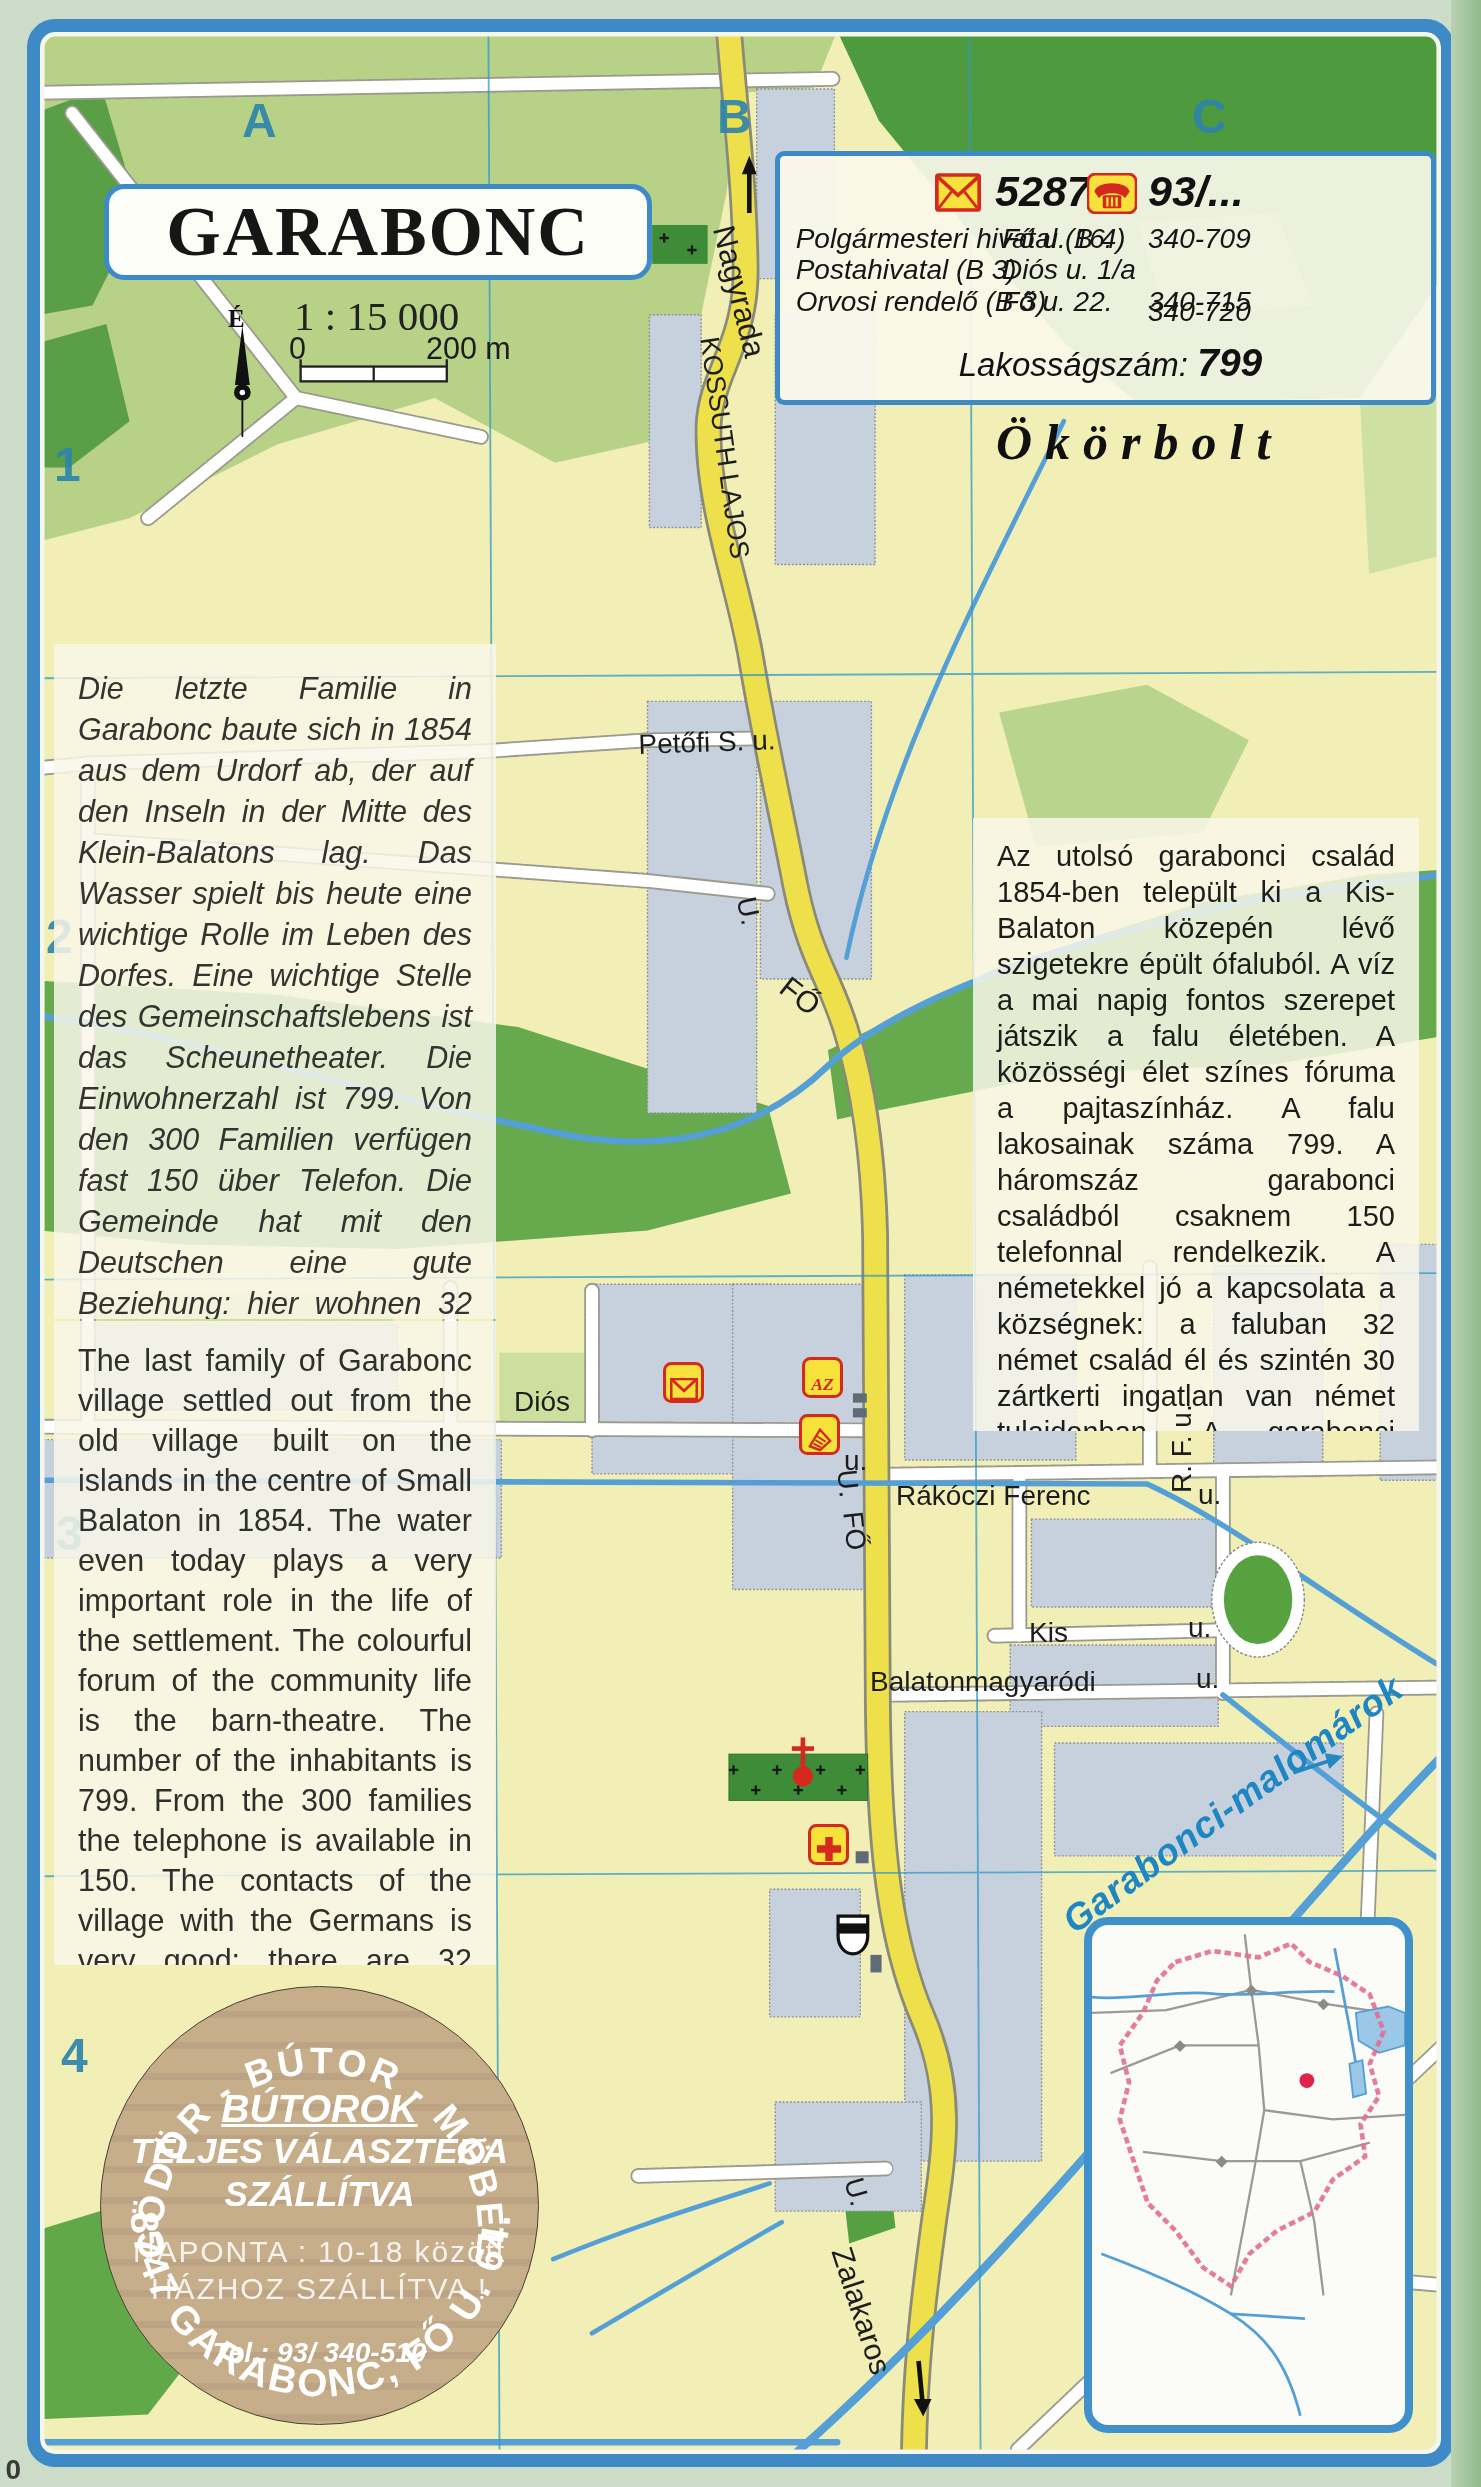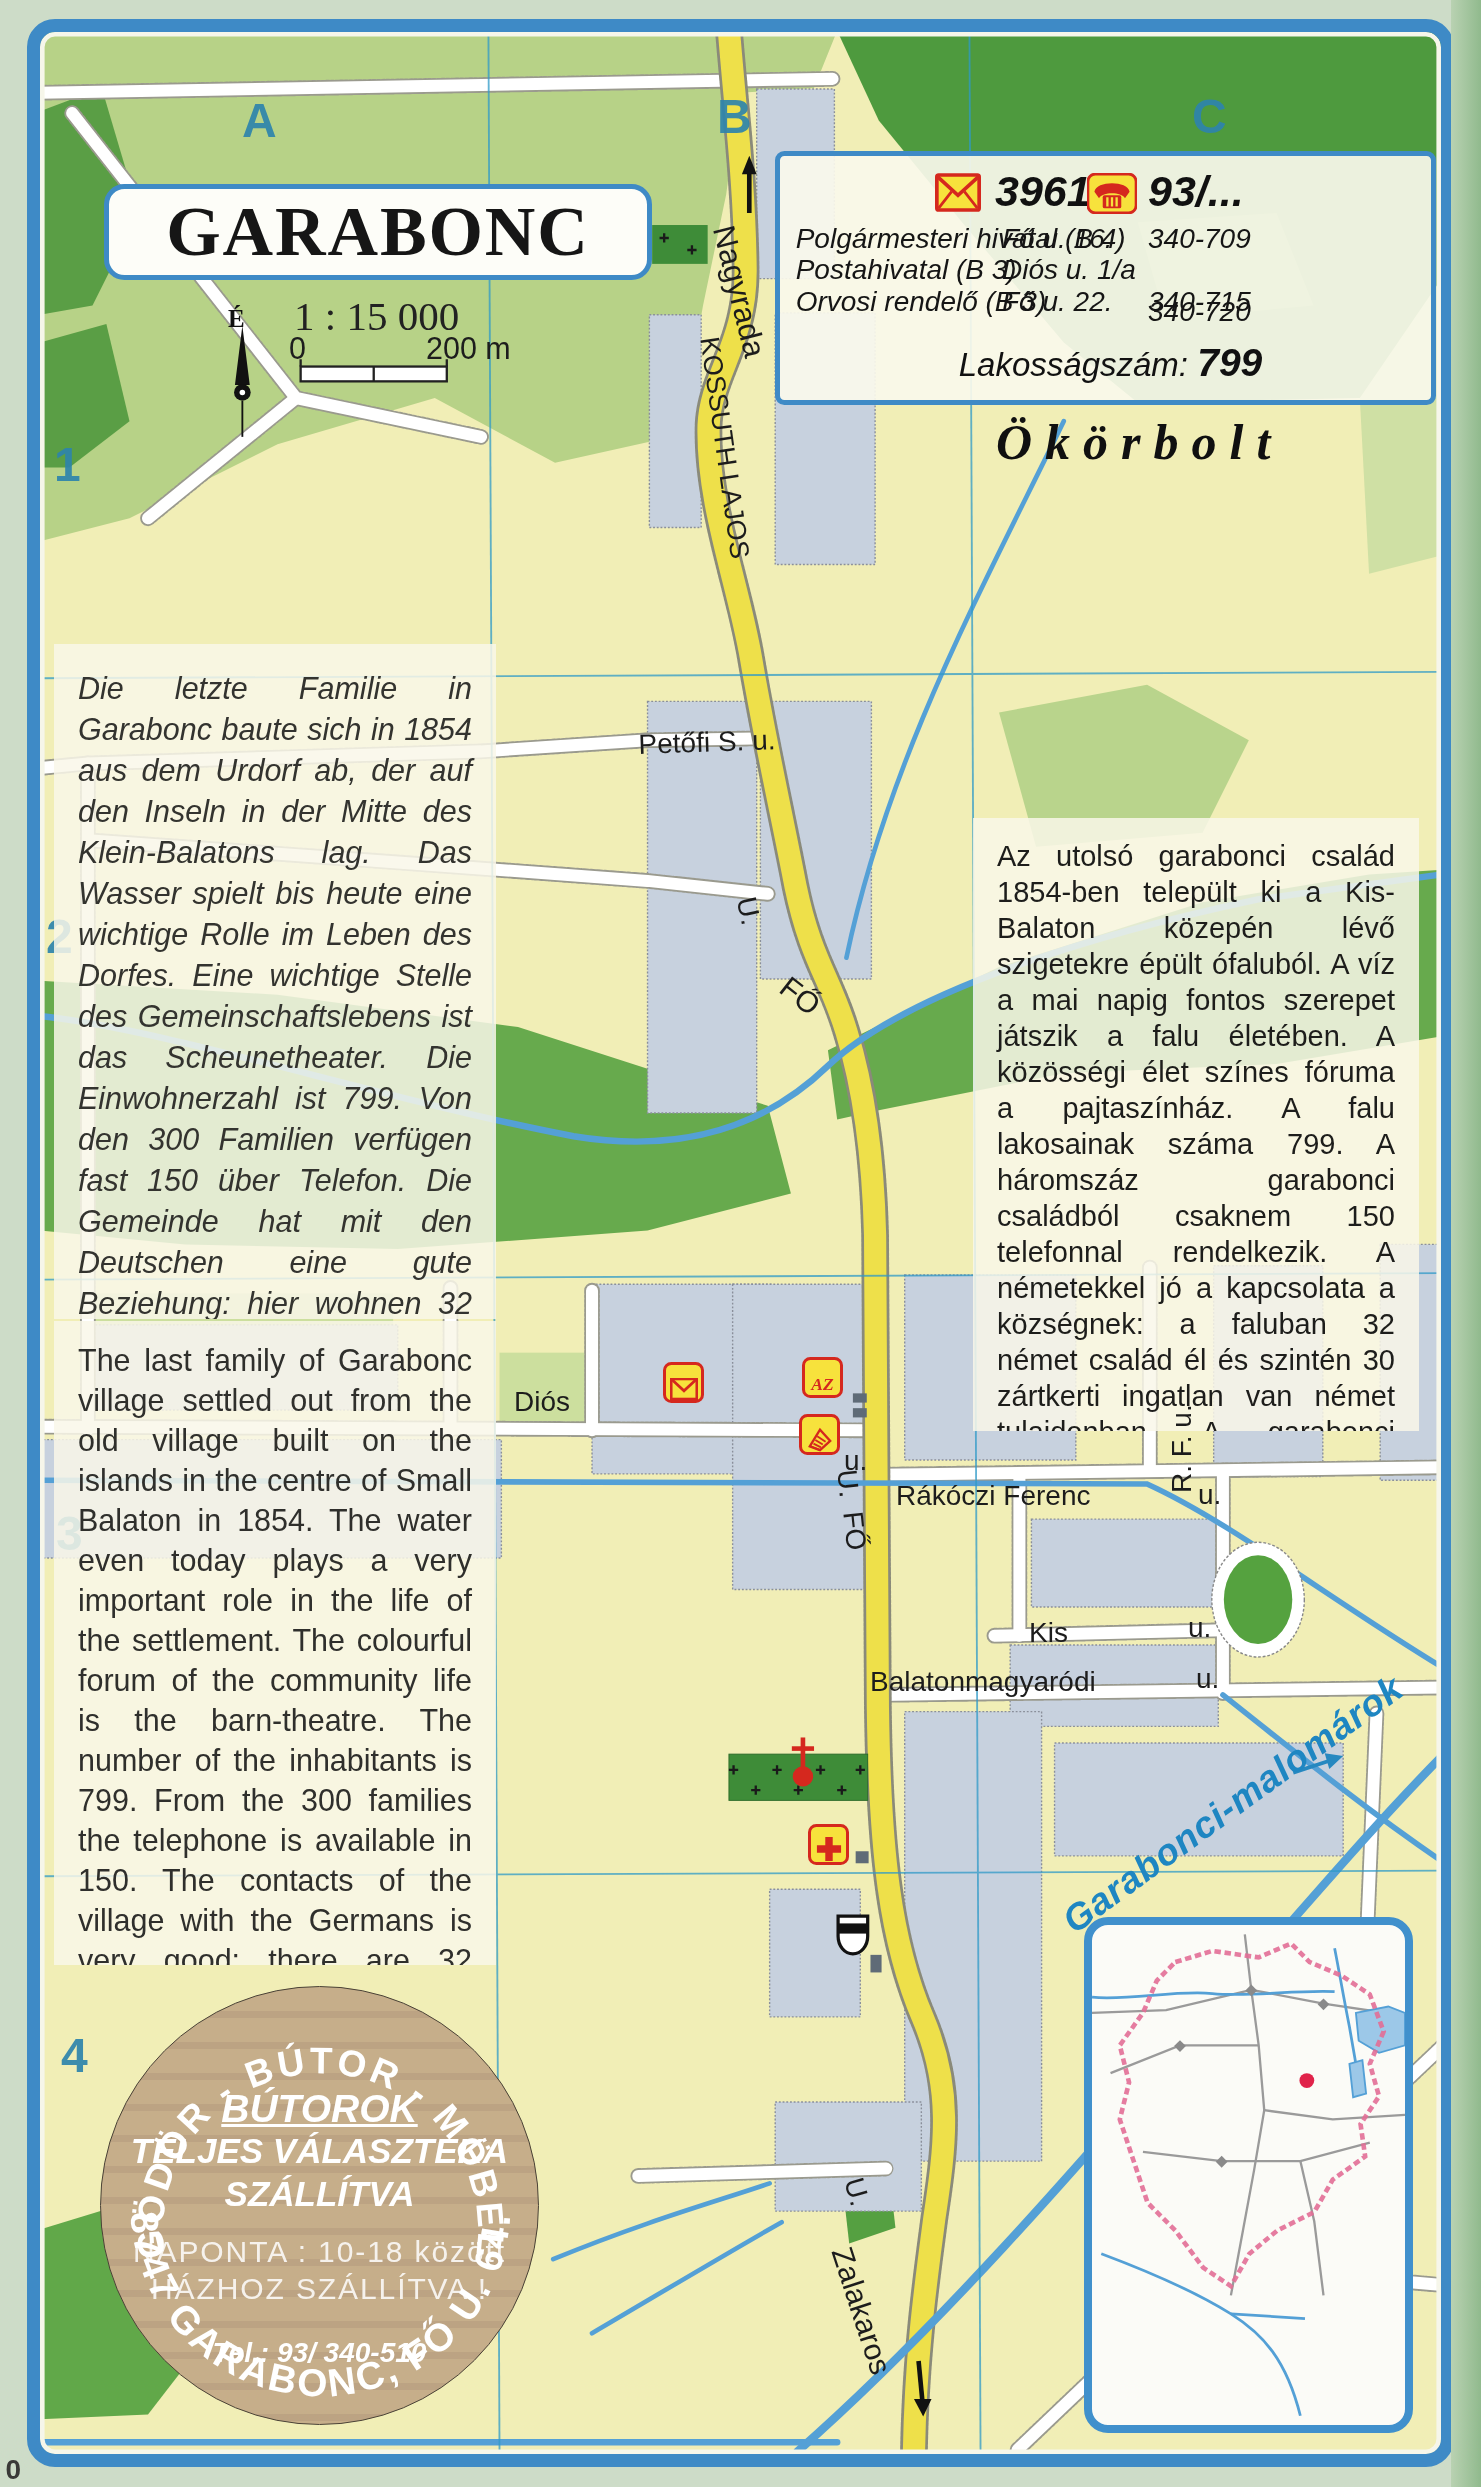--- a/index.html
+++ b/index.html
@@ -267,21 +267,21 @@
     <div class="scale-num">1 : 15 000</div>
     <div class="scale-end" style="left:289px;top:331px;">0</div>
     <div class="scale-end" style="left:426px;top:331px;">200 m</div>
 
     <div class="info-box">
       <svg style="position:absolute;left:155px;top:16.7px;" width="46" height="39" viewBox="0 0 50 42">
         <rect x="2" y="2" width="46" height="38" fill="#f7e23c" stroke="#d5281e" stroke-width="4" rx="2"></rect>
         <path d="M3,4 L25,24 L47,4" fill="none" stroke="#d5281e" stroke-width="4"></path>
         <path d="M4,38 L18,20 M46,38 L32,20" fill="none" stroke="#d5281e" stroke-width="3"></path>
       </svg>
-      <div class="info-head" style="left:215px;top:11px;">3961</div>
+      <div class="info-head" style="left:215px;top:11px;">5287</div>
       <svg style="position:absolute;left:307px;top:16.7px;" width="50" height="41" viewBox="0 0 54 44">
         <rect x="1" y="1" width="52" height="42" rx="8" fill="#f7e23c" stroke="#d5281e" stroke-width="3"></rect>
         <path d="M8,20 C10,8 44,8 46,20 L41,27 C37,20 17,20 13,27 Z" fill="#d5281e"></path>
         <rect x="17" y="24" width="20" height="14" rx="2" fill="#d5281e"></rect>
         <path d="M22,26 v10 M27,26 v10 M32,26 v10" stroke="#f7e23c" stroke-width="2.5"></path>
       </svg>
       <div class="info-head" style="left:368px;top:11px;">93/...</div>
 
       <div class="inf-cell" style="left:15.7px;top:67px;">Polgármesteri hivatal (B 4)</div>
       <div class="inf-cell" style="left:222px;top:67px;">Fő u. 16.</div>

